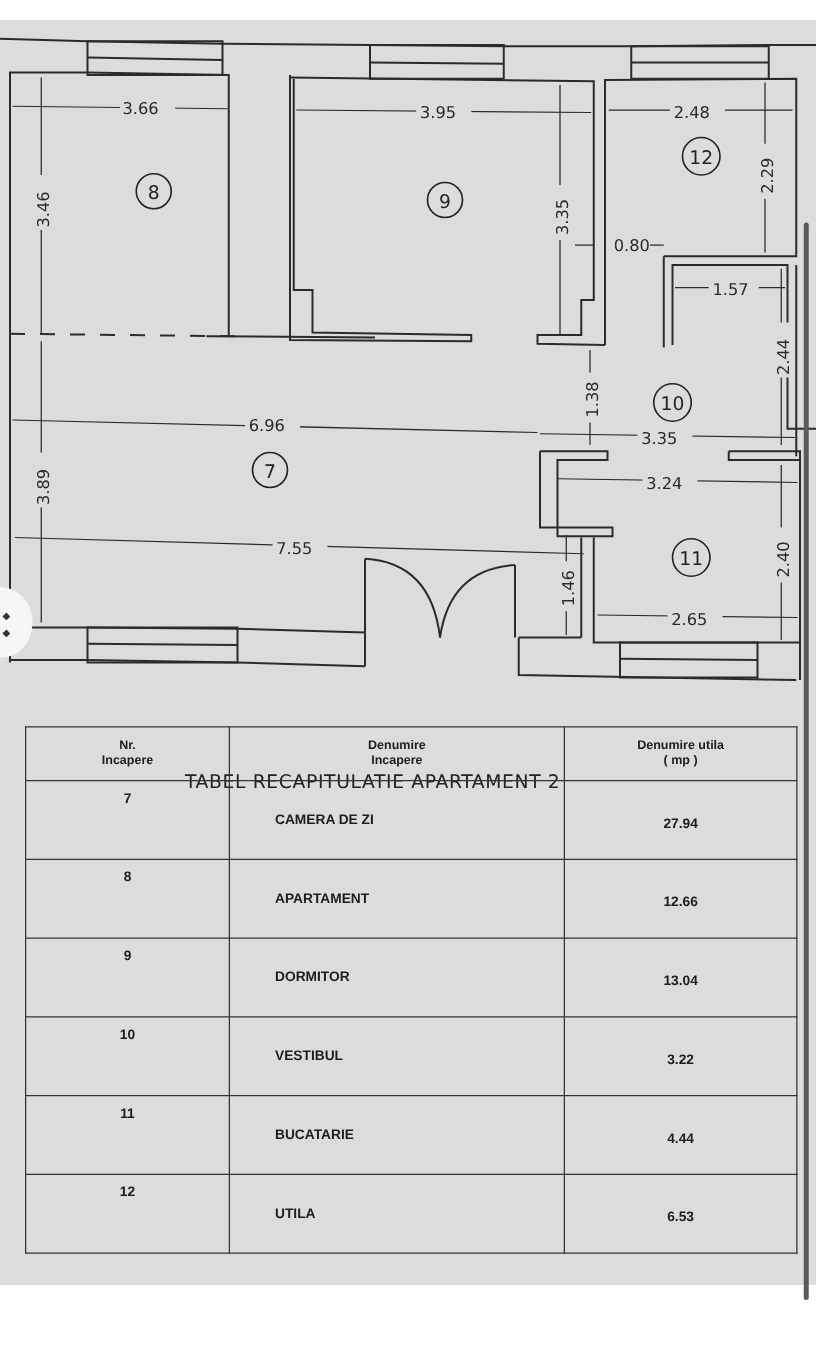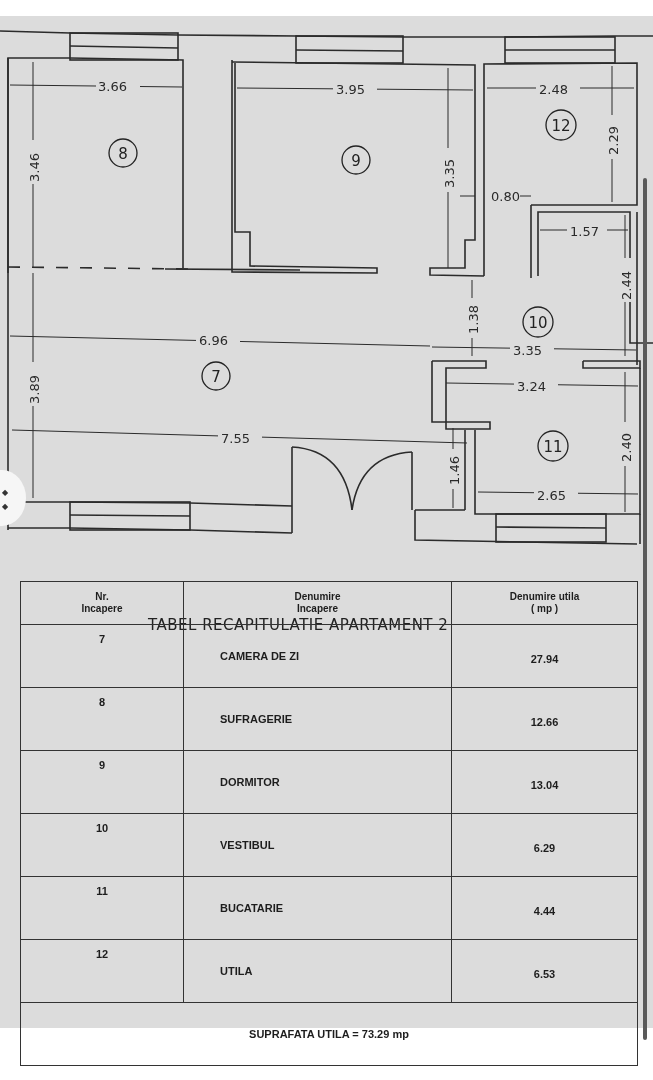--- a/index.html
+++ b/index.html
@@ -197,42 +197,39 @@
     </tr>
   </thead>
   <tbody>
     <tr>
       <td class="c-nr">7</td>
       <td class="c-name">CAMERA DE ZI</td>
       <td class="c-area">27.94</td>
     </tr>
     <tr>
       <td class="c-nr">8</td>
-      <td class="c-name">SUFRAGERIE</td>
+      <td class="c-name">APARTAMENT</td>
       <td class="c-area">12.66</td>
     </tr>
     <tr>
       <td class="c-nr">9</td>
       <td class="c-name">DORMITOR</td>
       <td class="c-area">13.04</td>
     </tr>
     <tr>
       <td class="c-nr">10</td>
       <td class="c-name">VESTIBUL</td>
-      <td class="c-area">6.29</td>
+      <td class="c-area">3.22</td>
     </tr>
     <tr>
       <td class="c-nr">11</td>
       <td class="c-name">BUCATARIE</td>
       <td class="c-area">4.44</td>
     </tr>
     <tr>
       <td class="c-nr">12</td>
       <td class="c-name">UTILA</td>
       <td class="c-area">6.53</td>
     </tr>
-    <tr>
-      <td class="total" colspan="3">SUPRAFATA UTILA = 73.29 mp</td>
-    </tr>
   </tbody>
 </table>
 
 <div class="scrollbar"></div>
 
 </body></html>

